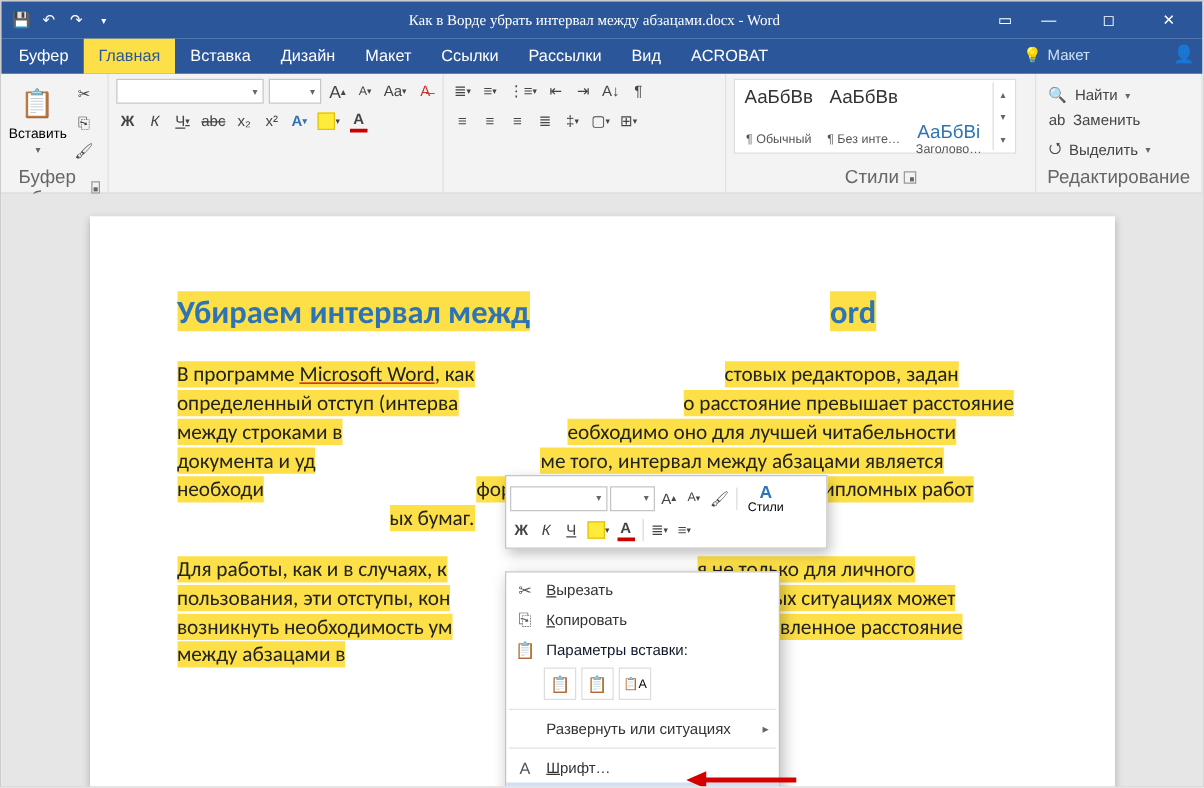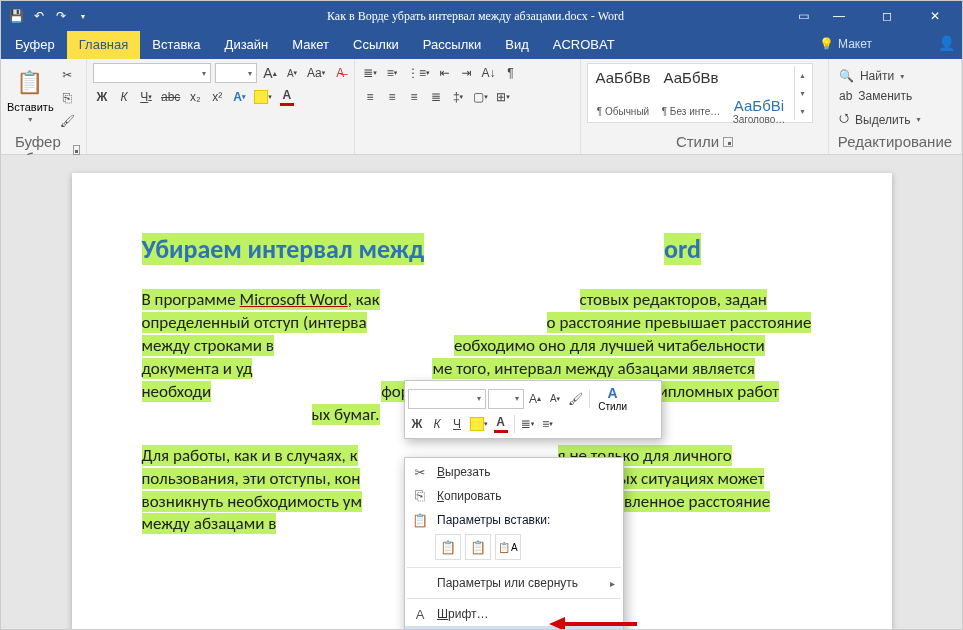--- a/index.html
+++ b/index.html
@@ -48,21 +48,21 @@
   .style-scroll{ width:16px; display:flex; flex-direction:column; border-left:1px solid #ddd;}
   .style-scroll div{ flex:1; display:flex;align-items:center;justify-content:center;font-size:8px;color:#666;}
   .editgroup a{ display:flex; align-items:center; gap:6px; font-size:12px; color:#444; padding:2px 4px; text-decoration:none;}
   .editgroup .arr{font-size:8px; color:#666; margin-left:auto;}
 
   
   .docarea{ background:#e6e6e6; height:476px; position:relative; overflow:hidden;}
   .page{ background:#fff; width:820px; margin:18px auto 0; min-height:560px; box-shadow:0 2px 6px rgba(0,0,0,.25); padding:60px 70px 40px 70px; position:relative;}
   .doc-title{ font-size:26px; color:#2e74b5; font-family:Calibri, sans-serif; margin-bottom:24px;}
   .para{ font-size:17px; line-height:1.35; font-family:Calibri, sans-serif; color:#222; margin-bottom:18px;}
-  .sel{ background:#bef264;}
+  .sel{ background:#fde047;}
   .muline{ text-decoration: underline #c00;}
 
   
   .minitb{ position:absolute; left:403px; top:225px; background:#fff; border:1px solid #c5c5c5; box-shadow:2px 4px 10px rgba(0,0,0,.25); padding:3px; z-index:40; width:258px;}
   .minitb .row{ display:flex; align-items:center; gap:2px; padding:1px 0;}
   .minitb .combo{ height:20px;}
   .minitb .sep{ width:1px; height:18px; background:#dcdcdc; margin:0 2px;}
   .minitb .lblcol{ display:flex; flex-direction:column; align-items:center; padding:0 4px;}
 
   
@@ -317,21 +317,21 @@
         <span style="color:#0f172a;">Параметры вставки:</span>
       </div>
     <div class="paste-opts">
       <div class="po">📋</div>
       <div class="po">📋</div>
       <div class="po" style="font-size:10px;">📋A</div>
     </div>
     <div class="ctx-sep"></div>
     <div class="ctx-item">
         <span class="ic"></span>
-        <span>Параметры или свернуть</span>
+        <span>Развернуть или ситуациях</span>
         <span class="ar">▸</span>
       </div>
     <div class="ctx-sep"></div>
     <div class="ctx-item">
         <span class="ic">A</span>
         <span><span class="firstletter">Ш</span><span>рифт…</span></span>
       </div>
     <div class="ctx-item hl"></div>
 
   </div>

